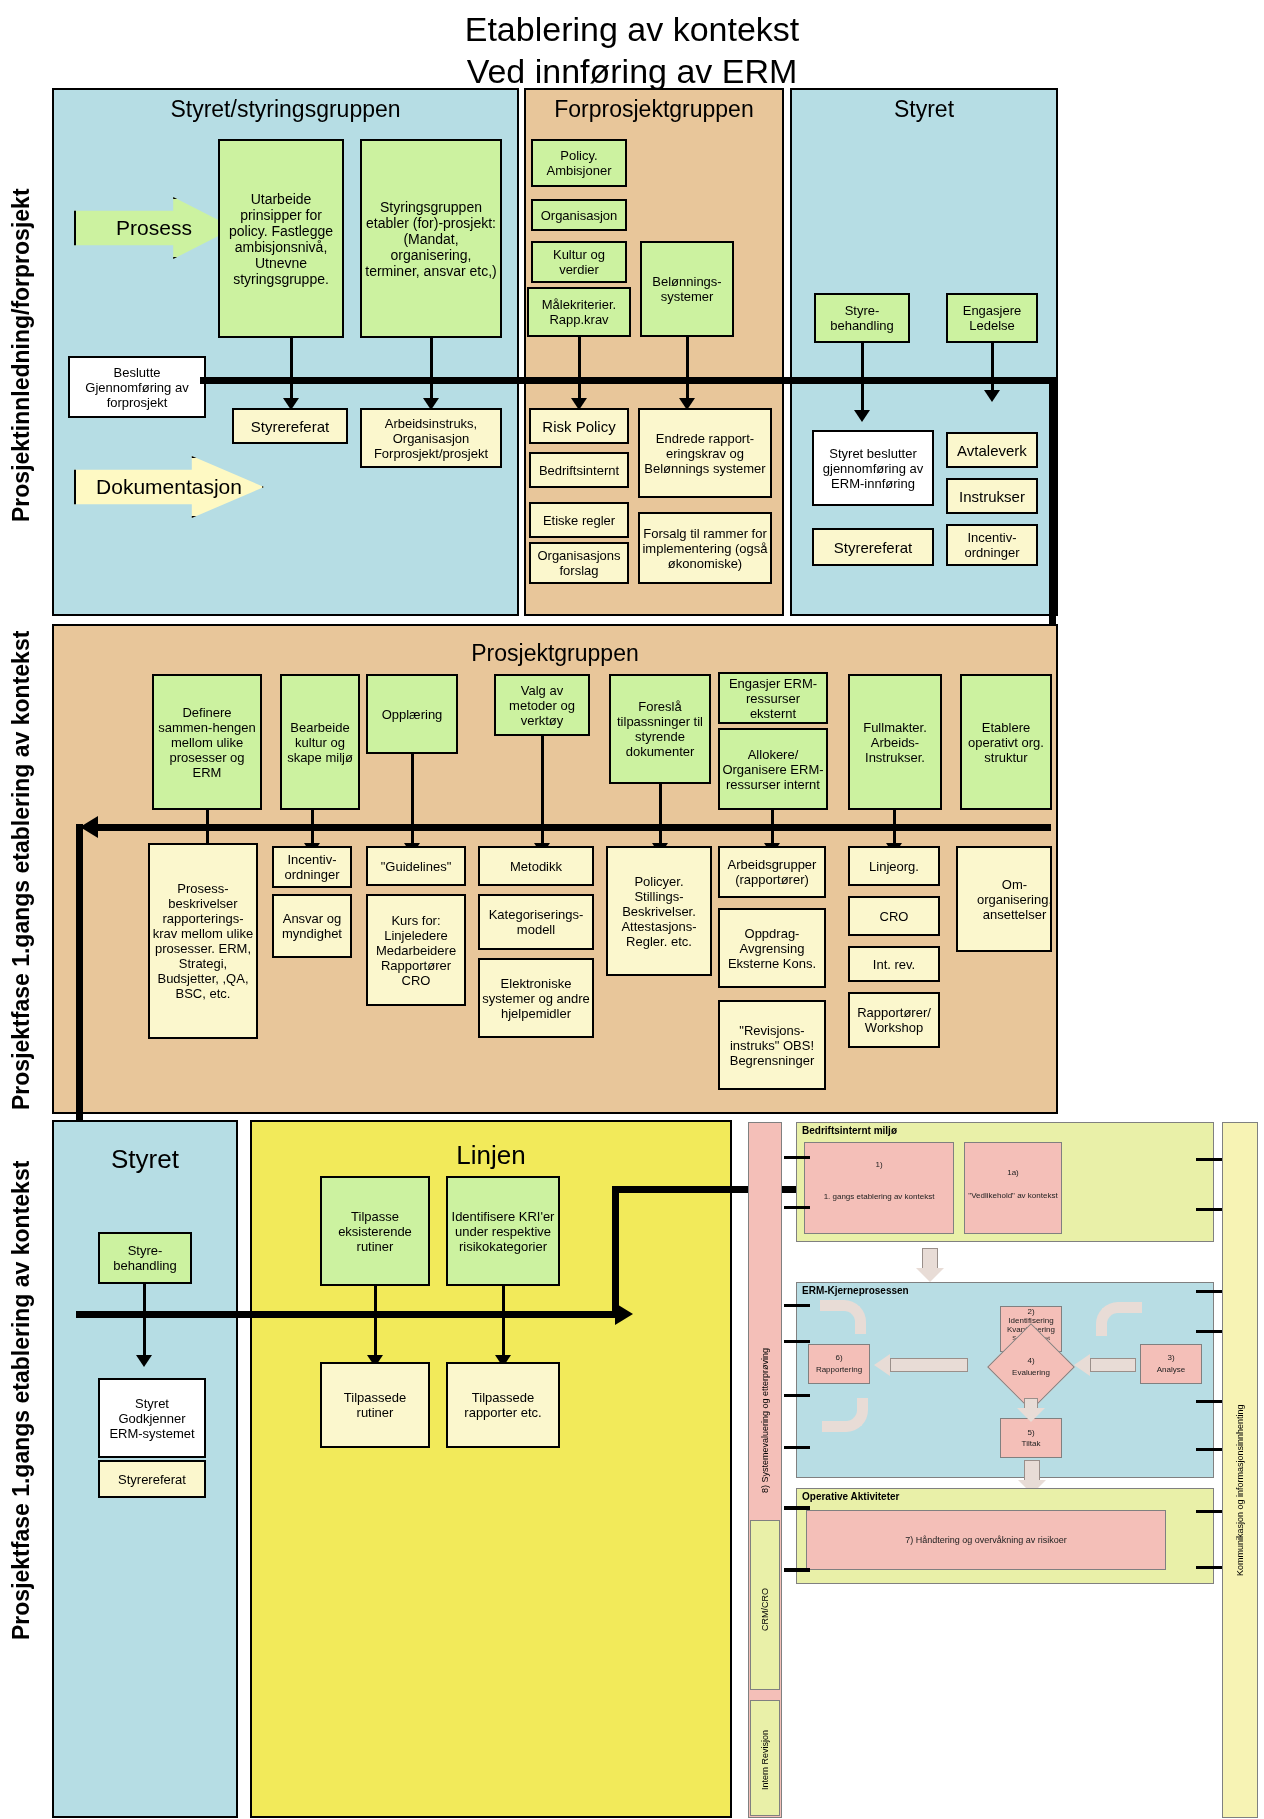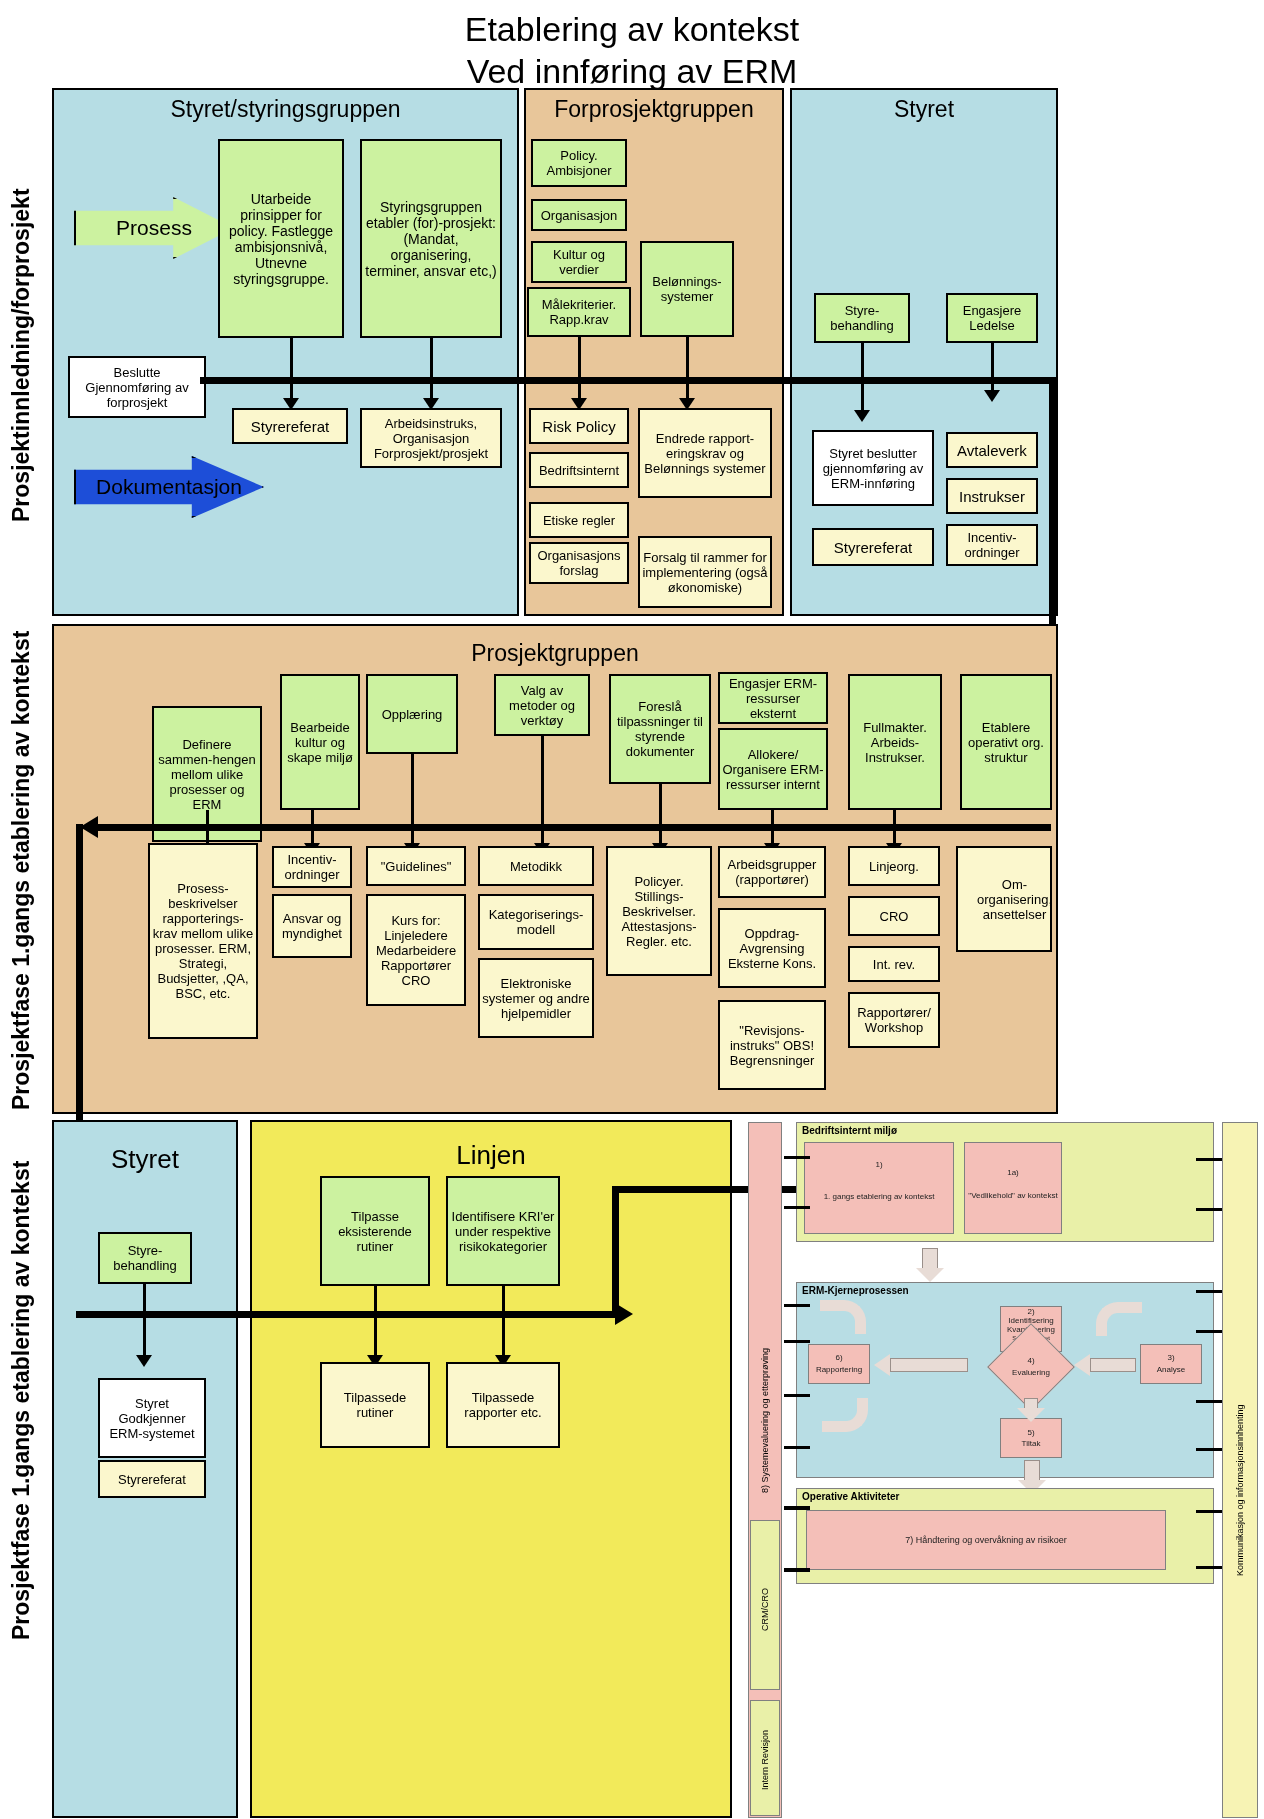--- a/index.html
+++ b/index.html
@@ -69,21 +69,21 @@
   }
   
   .blockarrow {
     position:absolute;
     display:flex; align-items:center; justify-content:center;
     font-size:21px;
     border:2px solid #000;
     clip-path: polygon(0 22%, 62% 22%, 62% 0, 100% 50%, 62% 100%, 62% 78%, 0 78%);
   }
   .ba-green { background:#ccf2a0; }
-  .ba-cream { background:#1d4ed8; }
+  .ba-cream { background:#fef9c3; }
   
   .sub { position:absolute; font-size:8px; line-height:9px; }
   .subbox { position:absolute; border:1px solid #808080; }
   .pink  { background:#f4bfb8; }
   .limey { background:#e9f0a8; }
   .cyan  { background:#b8dde4; }
   .lemon { background:#f7f3b4; }
   .subtxt {
     position:absolute; display:flex; align-items:center; justify-content:center;
     text-align:center; color:#222;
@@ -156,35 +156,35 @@
 <div class="connhead" style="left:984px; top:390px;"></div>
 
 <div class="box cream b15" style="left:232px; top:408px; width:116px; height:36px;">Styrereferat</div>
 <div class="box cream b13" style="left:360px; top:408px; width:142px; height:60px;">Arbeidsinstruks, Organisasjon Forprosjekt/prosjekt</div>
 
 <div class="box cream b15" style="left:529px; top:408px; width:100px; height:36px;">Risk Policy</div>
 <div class="box cream b13" style="left:529px; top:452px; width:100px; height:36px;">Bedriftsinternt</div>
 <div class="box cream b13" style="left:529px; top:502px; width:100px; height:36px;">Etiske regler</div>
 <div class="box cream b13" style="left:529px; top:542px; width:100px; height:42px;">Organisasjons forslag</div>
 <div class="box cream b13" style="left:638px; top:408px; width:134px; height:90px;">Endrede rapport-eringskrav og Belønnings systemer</div>
-<div class="box cream b13" style="left:638px; top:512px; width:134px; height:72px;margin-top:24px;">Forsalg til rammer for implementering (også økonomiske)</div>
+<div class="box cream b13" style="left:638px; top:512px; width:134px; height:72px;">Forsalg til rammer for implementering (også økonomiske)</div>
 
 <div class="box white b13" style="left:812px; top:420px; width:122px; height:76px;">Styret beslutter gjennomføring av ERM-innføring</div>
 <div class="box cream b15" style="left:812px; top:528px; width:122px; height:38px;">Styrereferat</div>
 <div class="box cream b15" style="left:946px; top:432px; width:92px; height:36px;">Avtaleverk</div>
 <div class="box cream b15" style="left:946px; top:478px; width:92px; height:36px;">Instrukser</div>
 <div class="box cream b13" style="left:946px; top:524px; width:92px; height:42px;">Incentiv-ordninger</div>
 
 <div class="vlabel" style="left:0px; top:625px; width:42px; height:490px;">Prosjektfase 1.gangs etablering av kontekst</div>
 
 <div class="band tan" style="left:52px; top:624px; width:1006px; height:490px;">
   <div class="grouphead" style="top:14px;">Prosjektgruppen</div>
 </div>
 
-<div class="box green b13" style="left:152px; top:674px; width:110px; height:136px;margin-top:32px;">Definere sammen-hengen mellom ulike prosesser og ERM</div>
+<div class="box green b13" style="left:152px; top:674px; width:110px; height:136px;">Definere sammen-hengen mellom ulike prosesser og ERM</div>
 <div class="box green b13" style="left:280px; top:674px; width:80px; height:136px;">Bearbeide kultur og skape miljø</div>
 <div class="box green b13" style="left:366px; top:674px; width:92px; height:80px;">Opplæring</div>
 <div class="box green b13" style="left:494px; top:674px; width:96px; height:62px;">Valg av metoder og verktøy</div>
 <div class="box green b13" style="left:609px; top:674px; width:102px; height:110px;">Foreslå tilpassninger til styrende dokumenter</div>
 <div class="box green b13" style="left:718px; top:672px; width:110px; height:52px;">Engasjer ERM-ressurser eksternt</div>
 <div class="box green b13" style="left:718px; top:728px; width:110px; height:82px;">Allokere/ Organisere ERM-ressurser internt</div>
 <div class="box green b13" style="left:848px; top:674px; width:94px; height:136px;">Fullmakter. Arbeids-Instrukser.</div>
 <div class="box green b13" style="left:960px; top:674px; width:92px; height:136px;">Etablere operativt org. struktur</div>
 
 <div class="thickline" style="left:98px; top:824px; width:953px;"></div>

